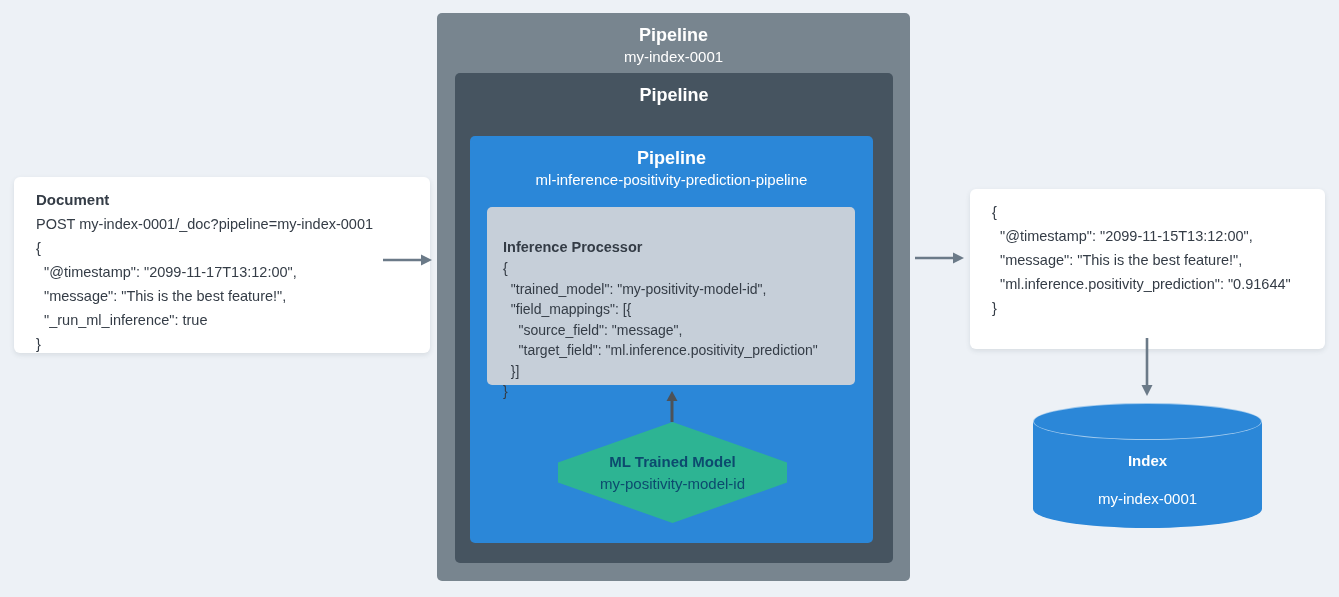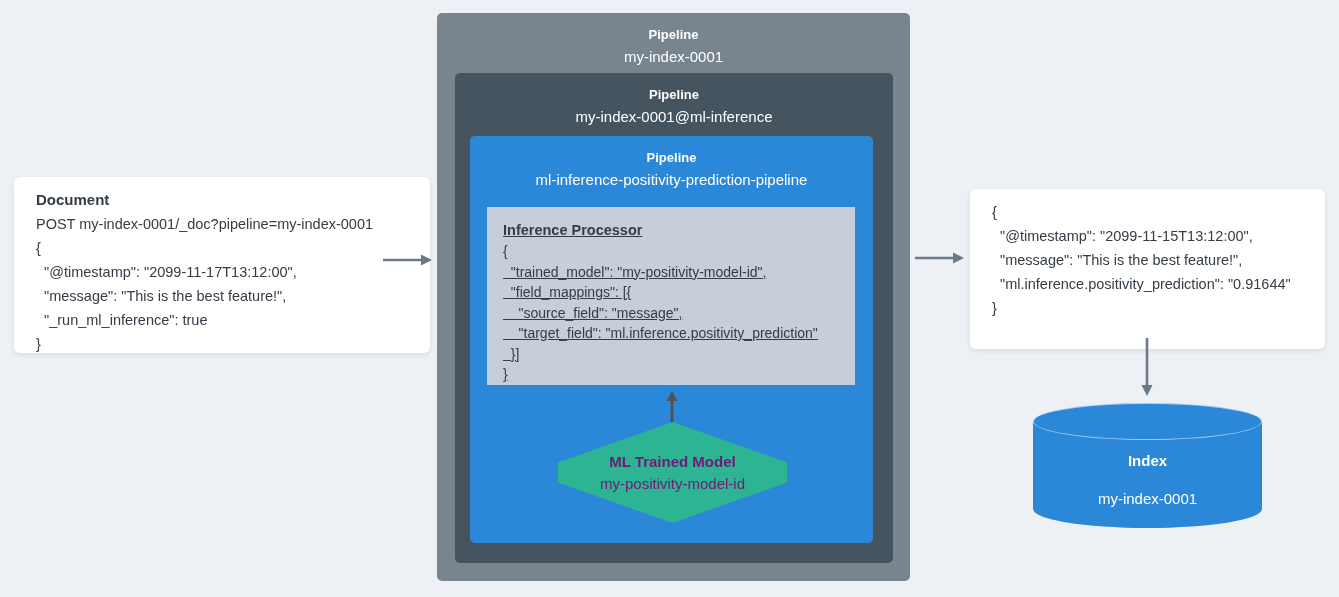--- a/index.html
+++ b/index.html
@@ -25,40 +25,39 @@
     font-size:14.5px; line-height:24px; white-space:pre;
     color:var(--text-dark,#343c46);
   }
 
   
   .pipe-box { border-radius:5px; }
   .outer-pipe { background:var(--outer-pipeline-bg,#78858f); }
   .inner-pipe { background:var(--inner-pipeline-bg,#465460); }
   .ml-pipe    { background:var(--ml-pipeline-bg,#2b87d8); }
   .pipe-head { padding-top:11px; text-align:center; color:#fff; }
-  .pipe-head .t { font-weight:700; font-size:13px; line-height:22px; }
+  .pipe-head .t { font-weight:700; font-size:18px; line-height:22px; }
   .pipe-head .s { font-size:15px; line-height:22px; }
 
   
   .proc-box {
     background:var(--processor-bg,#c6cfd9);
-    border-radius:0;
-    padding:12px 0 0 16px;
+    border-radius:5px;
+    padding:29px 0 0 16px;
     box-sizing:border-box;
-    text-decoration:underline;
   }
   .proc-title { font-weight:700; font-size:14.5px; line-height:22px; }
   .proc-code { font-size:14px; line-height:20.5px; white-space:pre; }
 
   
   .hex {
     background:var(--model-bg,#2db493);
     clip-path:polygon(50% 0%, 100% 40%, 100% 60%, 50% 100%, 0% 60%, 0% 40%);
     display:flex; flex-direction:column; align-items:center; justify-content:center;
-    color:#701a75; text-align:center;
+    color:#0c4a6e; text-align:center;
   }
   .hex .t { font-weight:700; font-size:15px; line-height:22px; }
   .hex .s { font-size:15px; line-height:22px; }
 
   
   .cyl-top {
     position:absolute; left:0; top:0; width:229px; height:37px;
     background:var(--index-bg,#2b87d8);
     border-radius:50%;
     border:1px solid rgba(255,255,255,.55);
@@ -102,21 +101,20 @@
   <div class="pipe-box outer-pipe abs" style="left:437px; top:13px; width:473px; height:568px;">
     <div class="pipe-head">
       <div class="t">Pipeline</div>
       <div class="s">my-index-0001</div>
     </div>
   </div>
 
   <div class="pipe-box inner-pipe abs" style="left:455px; top:73px; width:438px; height:490px;">
     <div class="pipe-head">
       <div class="t">Pipeline</div>
-      <div class="s">my-index-0001@ml-inference</div>
     </div>
   </div>
 
   <div class="pipe-box ml-pipe abs" style="left:470px; top:136px; width:403px; height:407px;">
     <div class="pipe-head">
       <div class="t">Pipeline</div>
       <div class="s">ml-inference-positivity-prediction-pipeline</div>
     </div>
   </div>
 

